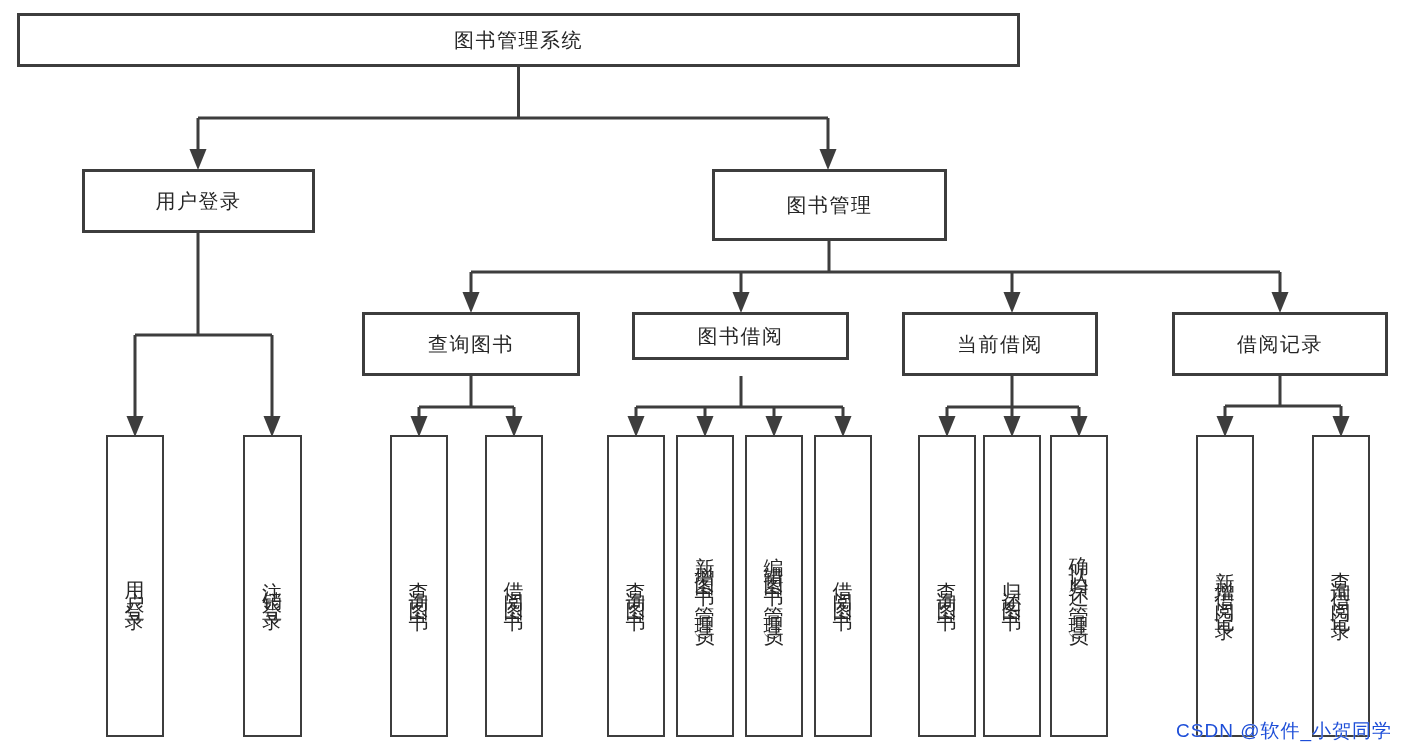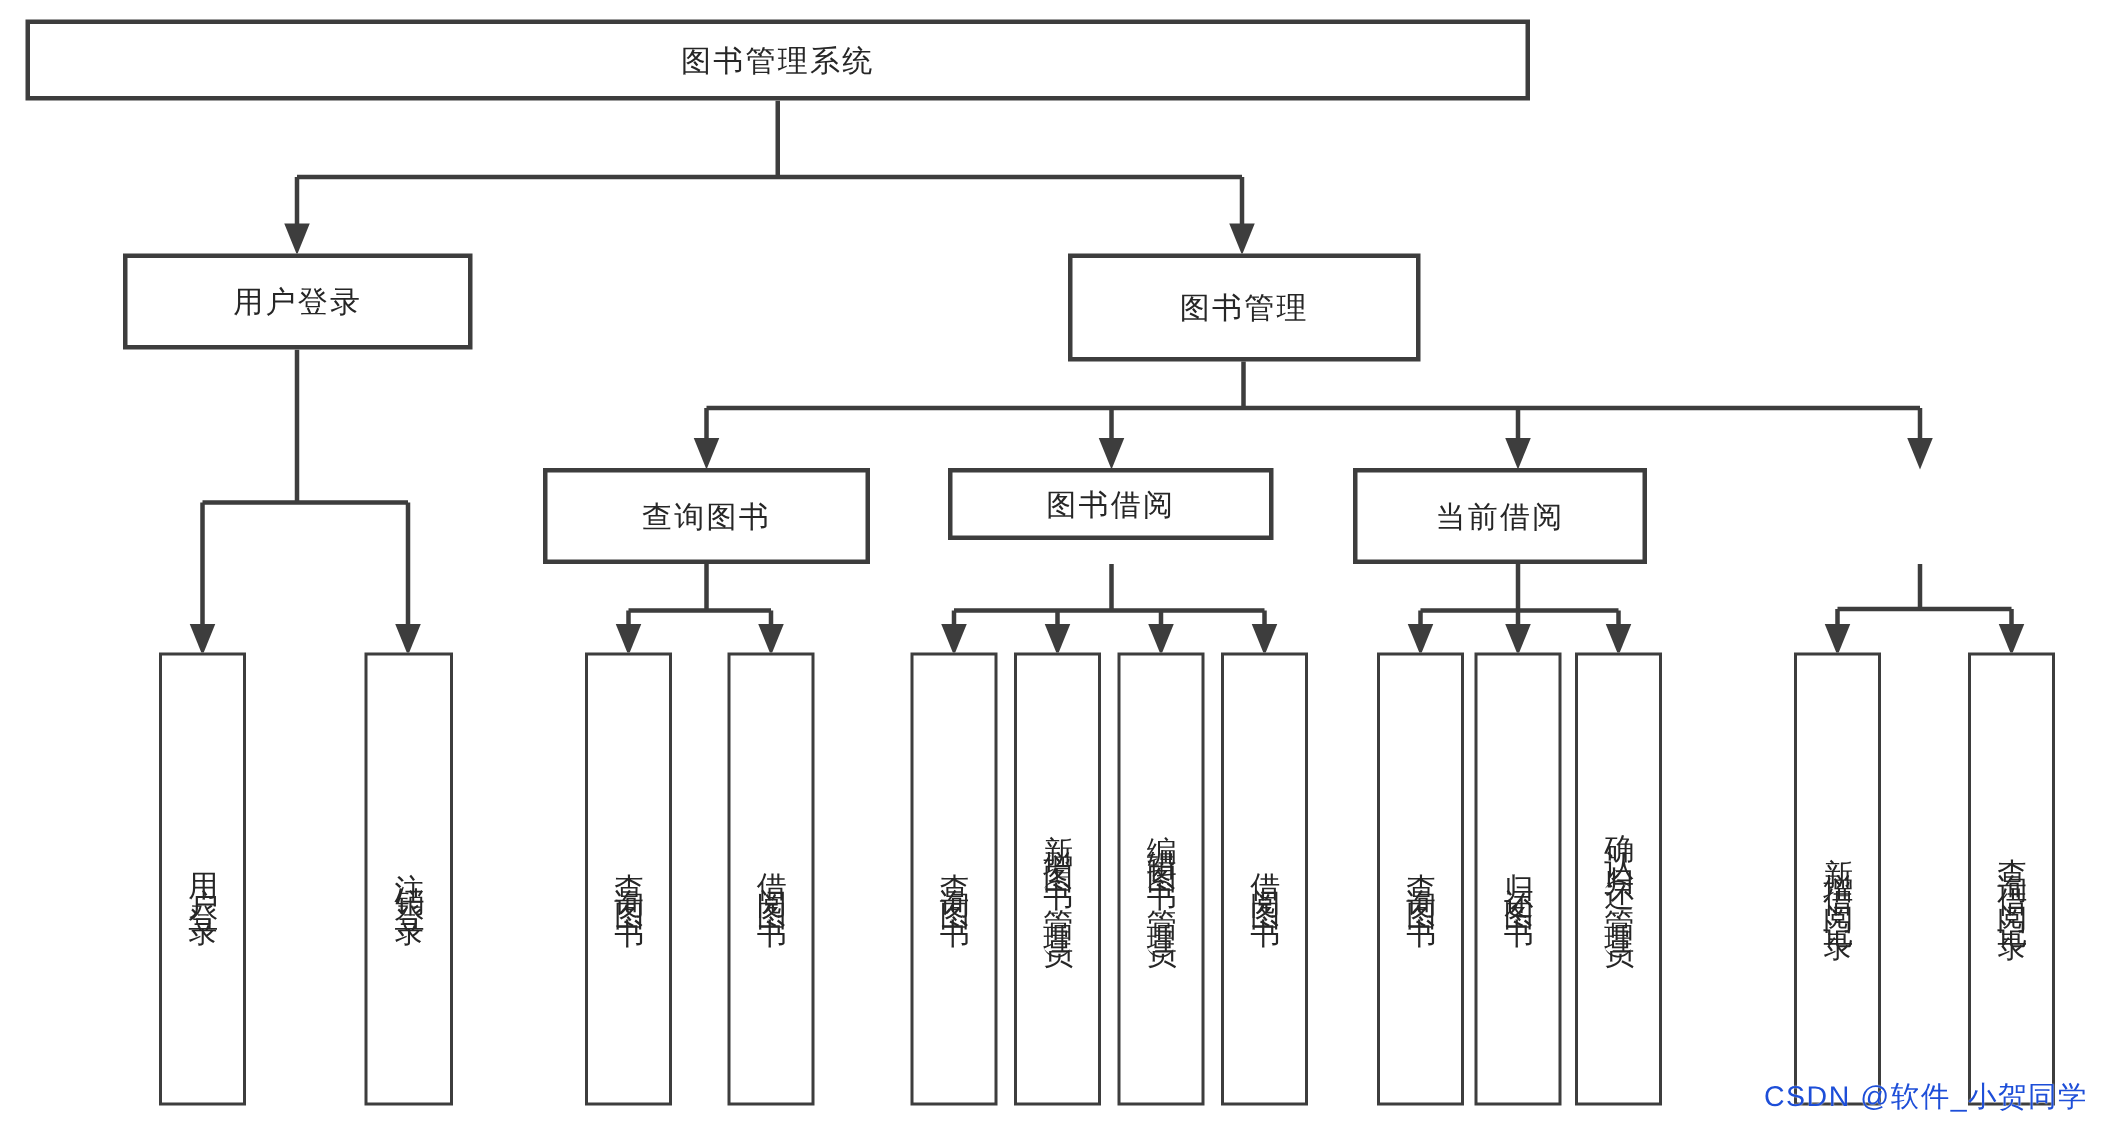--- a/index.html
+++ b/index.html
@@ -106,20 +106,21 @@
   </svg>
 
   <div class="node" style="left:17px; top:13px; width:1003px; height:54px;">图书管理系统</div>
 
   <div class="node" style="left:82px; top:169px; width:233px; height:64px;">用户登录</div>
   <div class="node" style="left:712px; top:169px; width:235px; height:72px;">图书管理</div>
 
   <div class="node" style="left:362px; top:312px; width:218px; height:64px;">查询图书</div>
   <div class="node" style="left:632px; top:312px; width:217px; height:48px;">图书借阅</div>
   <div class="node" style="left:902px; top:312px; width:196px; height:64px;">当前借阅</div>
+  <div class="node" style="left:1172px; top:312px; width:216px; height:64px;">借阅记录</div>
 
   <div class="node leaf" style="left:106px; top:435px; width:58px; height:302px;">
     <span class="vtext">用户登录</span>
   </div>
   <div class="node leaf" style="left:243px; top:435px; width:59px; height:302px;">
     <span class="vtext">注销登录</span>
   </div>
 
   <div class="node leaf" style="left:390px; top:435px; width:58px; height:302px;">
     <span class="vtext">查询图书</span>

